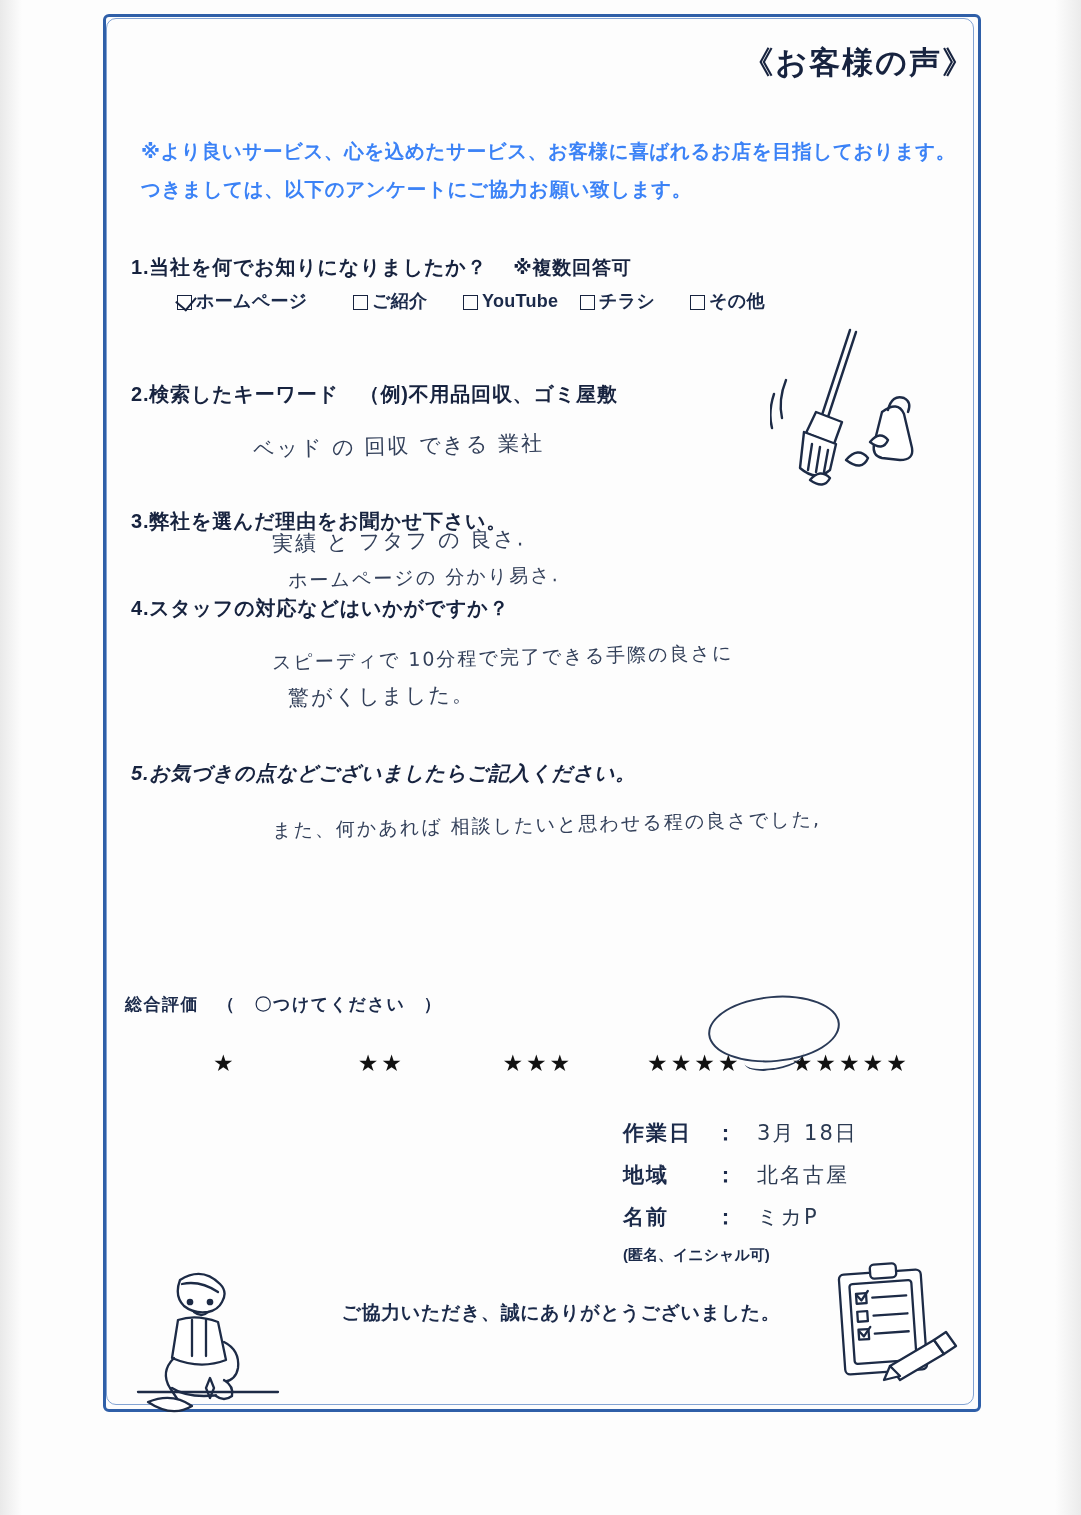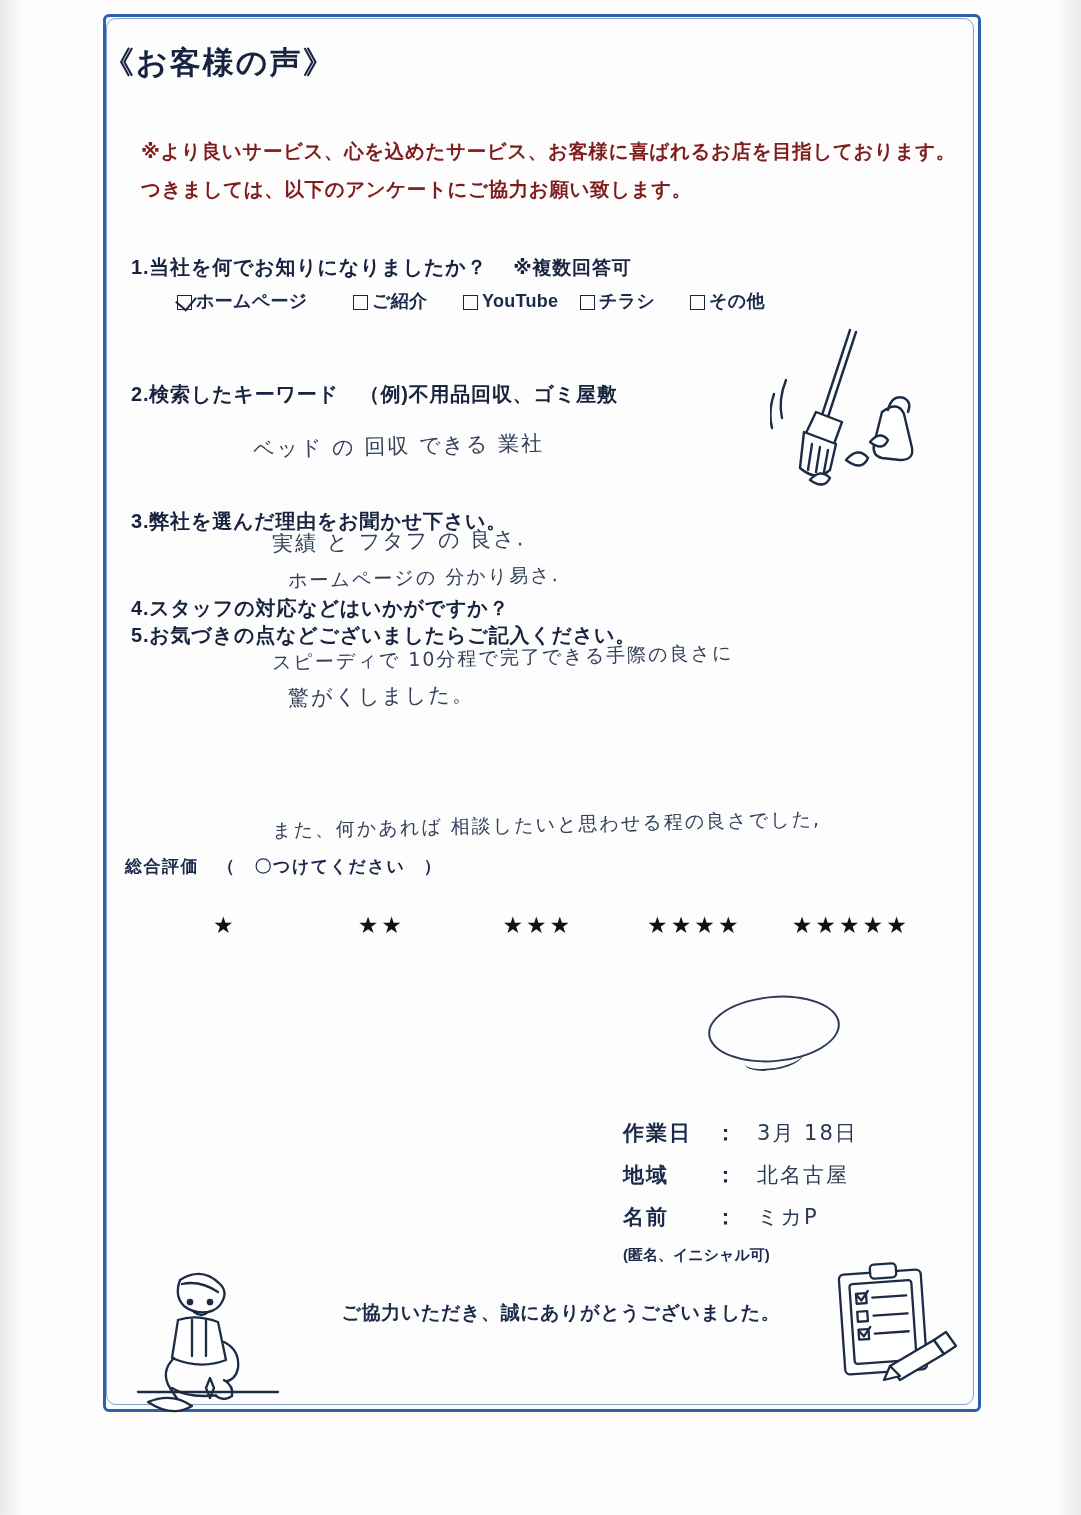--- a/index.html
+++ b/index.html
@@ -58,35 +58,35 @@
 
   .content {
     position: absolute;
     left: 103px;
     top: 14px;
     width: 872px;
     height: 1392px;
   }
 
   .title {
-    text-align: left;
+    text-align: right;
     font-size: 31px;
     font-weight: 700;
     letter-spacing: 2px;
     margin-top: 28px;
     color: #17233f;
   }
 
   .intro {
     margin: 48px 0 0 38px;
     font-size: 19.5px;
     line-height: 1.95;
     letter-spacing: .6px;
     font-weight: 700;
-    color: #7f1d1d;
+    color: #3b82f6;
   }
 
   .q {
     margin-left: 28px;
     font-size: 20px;
     font-weight: 700;
     letter-spacing: .8px;
     color: #17233f;
   }
   .q .num { display: inline-block; }
@@ -257,21 +257,21 @@
   </div>
 
   <div class="q" style="margin-top:100px;">
     <span class="num">3.</span><span>弊社を選んだ理由をお聞かせ下さい。</span>
   </div>
 
   <div class="q" style="margin-top:60px;">
     <span class="num">4.</span><span>スタッフの対応などはいかがですか？</span>
   </div>
 
-  <div class="q" style="">
+  <div class="q" style="margin-top:138px;font-style:italic;">
     <span class="num">5.</span><span>お気づきの点などございましたらご記入ください。</span>
   </div>
 
   <div class="rating-label" style="margin-top:206px;">総合評価　（　〇つけてください　）</div>
   <div class="stars-row">
     <span class="cell">★</span>
     <span class="cell">★★</span>
     <span class="cell">★★★</span>
     <span class="cell">★★★★</span>
     <span class="cell five">★★★★★</span>

